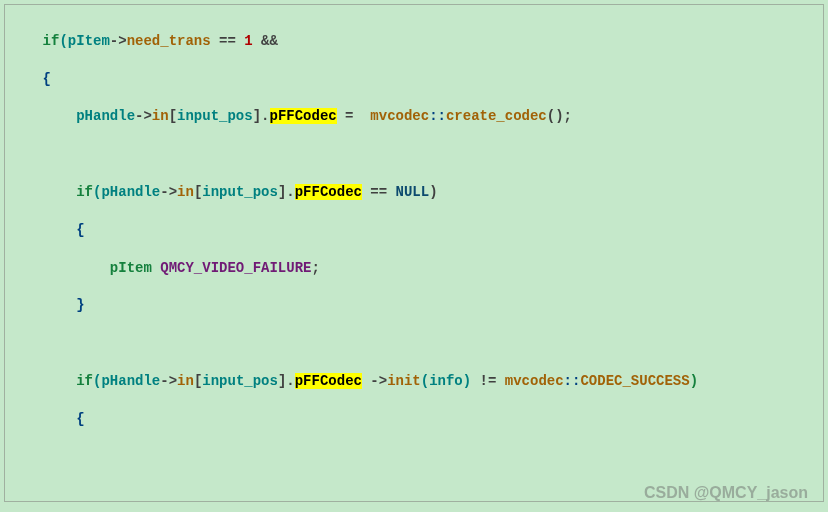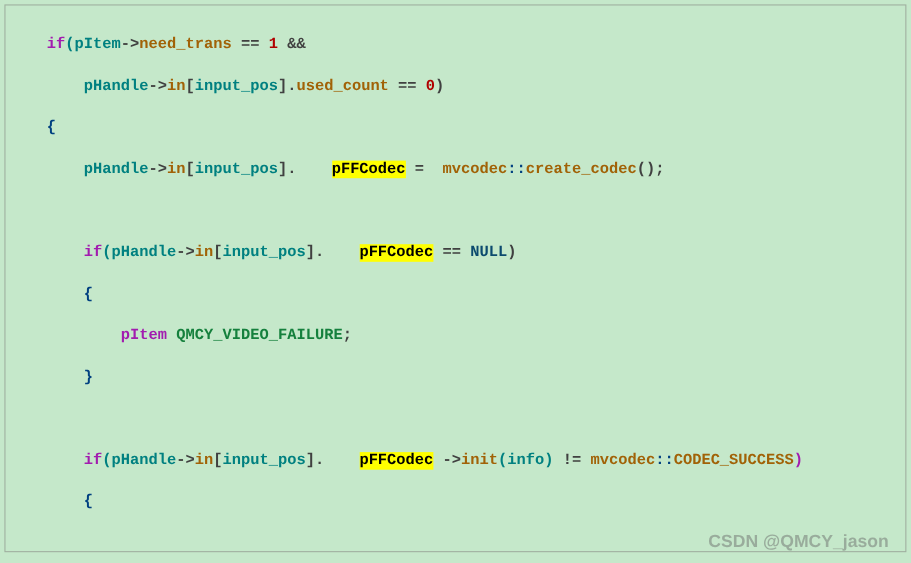--- a/index.html
+++ b/index.html
@@ -18,49 +18,48 @@
     padding: 8px 4px;
     border: 1px solid #a0b0a0;
     margin: 4px;
     line-height: 1.35;
     white-space: pre;
     position: relative;
     height: 498px;
     box-sizing: border-box;
     overflow: hidden;
   }
-  .kw { color: #a21caf; }
+  .kw { color: #15803d; }
   .ident { color: #008080; margin-top: 40px; }
   .ident2 { color: #a16207; }
   .op { color: #404040; }
   .arrow { color: #404040; }
   .num { color: #b00000; }
   .nullkw { color: #0c4a6e; }
   .brace { color: #004080; }
-  .hl { background: #ffff00; color: #000; margin-left: 32px; }
-  .macro { color: #15803d; }
+  .hl { background: #ffff00; color: #000; }
+  .macro { color: #701a75; }
   .scope { color: #004080; }
   .watermark {
     position: absolute;
     right: 20px;
     bottom: 10px;
     color: rgba(100,100,100,0.45);
     font-family: Arial, sans-serif;
     font-weight: bold;
     font-size: 16px;
     pointer-events: none;
   }
   .line { display: block; }
 </style>
 </head>
 <body>
 
 <div class="code-container">
 <span class="line">    <span class="kw">if</span><span class="ident">(pItem</span><span class="arrow">-&gt;</span><span class="ident2">need_trans</span><span class="op"> == </span><span class="num">1</span><span class="op"> &amp;&amp;</span></span>
-<span class="line">        <span class="ident">pHandle</span><span class="arrow">-&gt;</span><span class="ident2">in</span><span class="op">[</span><span class="ident">input_pos</span><span class="op">].</span><span class="ident2">used_count</span><span class="op"> == </span><span class="num">0</span><span class="op">)</span></span>
 <span class="line">    <span class="brace">{</span></span>
 <span class="line">        <span class="ident">pHandle</span><span class="arrow">-&gt;</span><span class="ident2">in</span><span class="op">[</span><span class="ident">input_pos</span><span class="op">].</span><span class="hl">pFFCodec</span><span class="op"> =  </span><span class="ident2">mvcodec</span><span class="scope">::</span><span class="ident2">create_codec</span><span class="op">();</span></span>
 <span class="line"> </span>
 <span class="line">        <span class="kw">if</span><span class="ident">(pHandle</span><span class="arrow">-&gt;</span><span class="ident2">in</span><span class="op">[</span><span class="ident">input_pos</span><span class="op">].</span><span class="hl">pFFCodec</span><span class="op"> == </span><span class="nullkw">NULL</span><span class="op">)</span></span>
 <span class="line">        <span class="brace">{</span></span>
 <span class="line">            <span class="kw">pItem</span><span class="macro"> QMCY_VIDEO_FAILURE</span><span class="op">;</span></span>
 <span class="line">        <span class="brace">}</span></span>
 <span class="line"> </span>
 <span class="line">        <span class="kw">if</span><span class="ident">(pHandle</span><span class="arrow">-&gt;</span><span class="ident2">in</span><span class="op">[</span><span class="ident">input_pos</span><span class="op">].</span><span class="hl">pFFCodec</span><span class="arrow"> -&gt;</span><span class="ident2">init</span><span class="ident">(info)</span><span class="op"> != </span><span class="ident2">mvcodec</span><span class="scope">::</span><span class="ident2">CODEC_SUCCESS</span><span class="kw">)</span></span>
 <span class="line">        <span class="brace">{</span></span>

